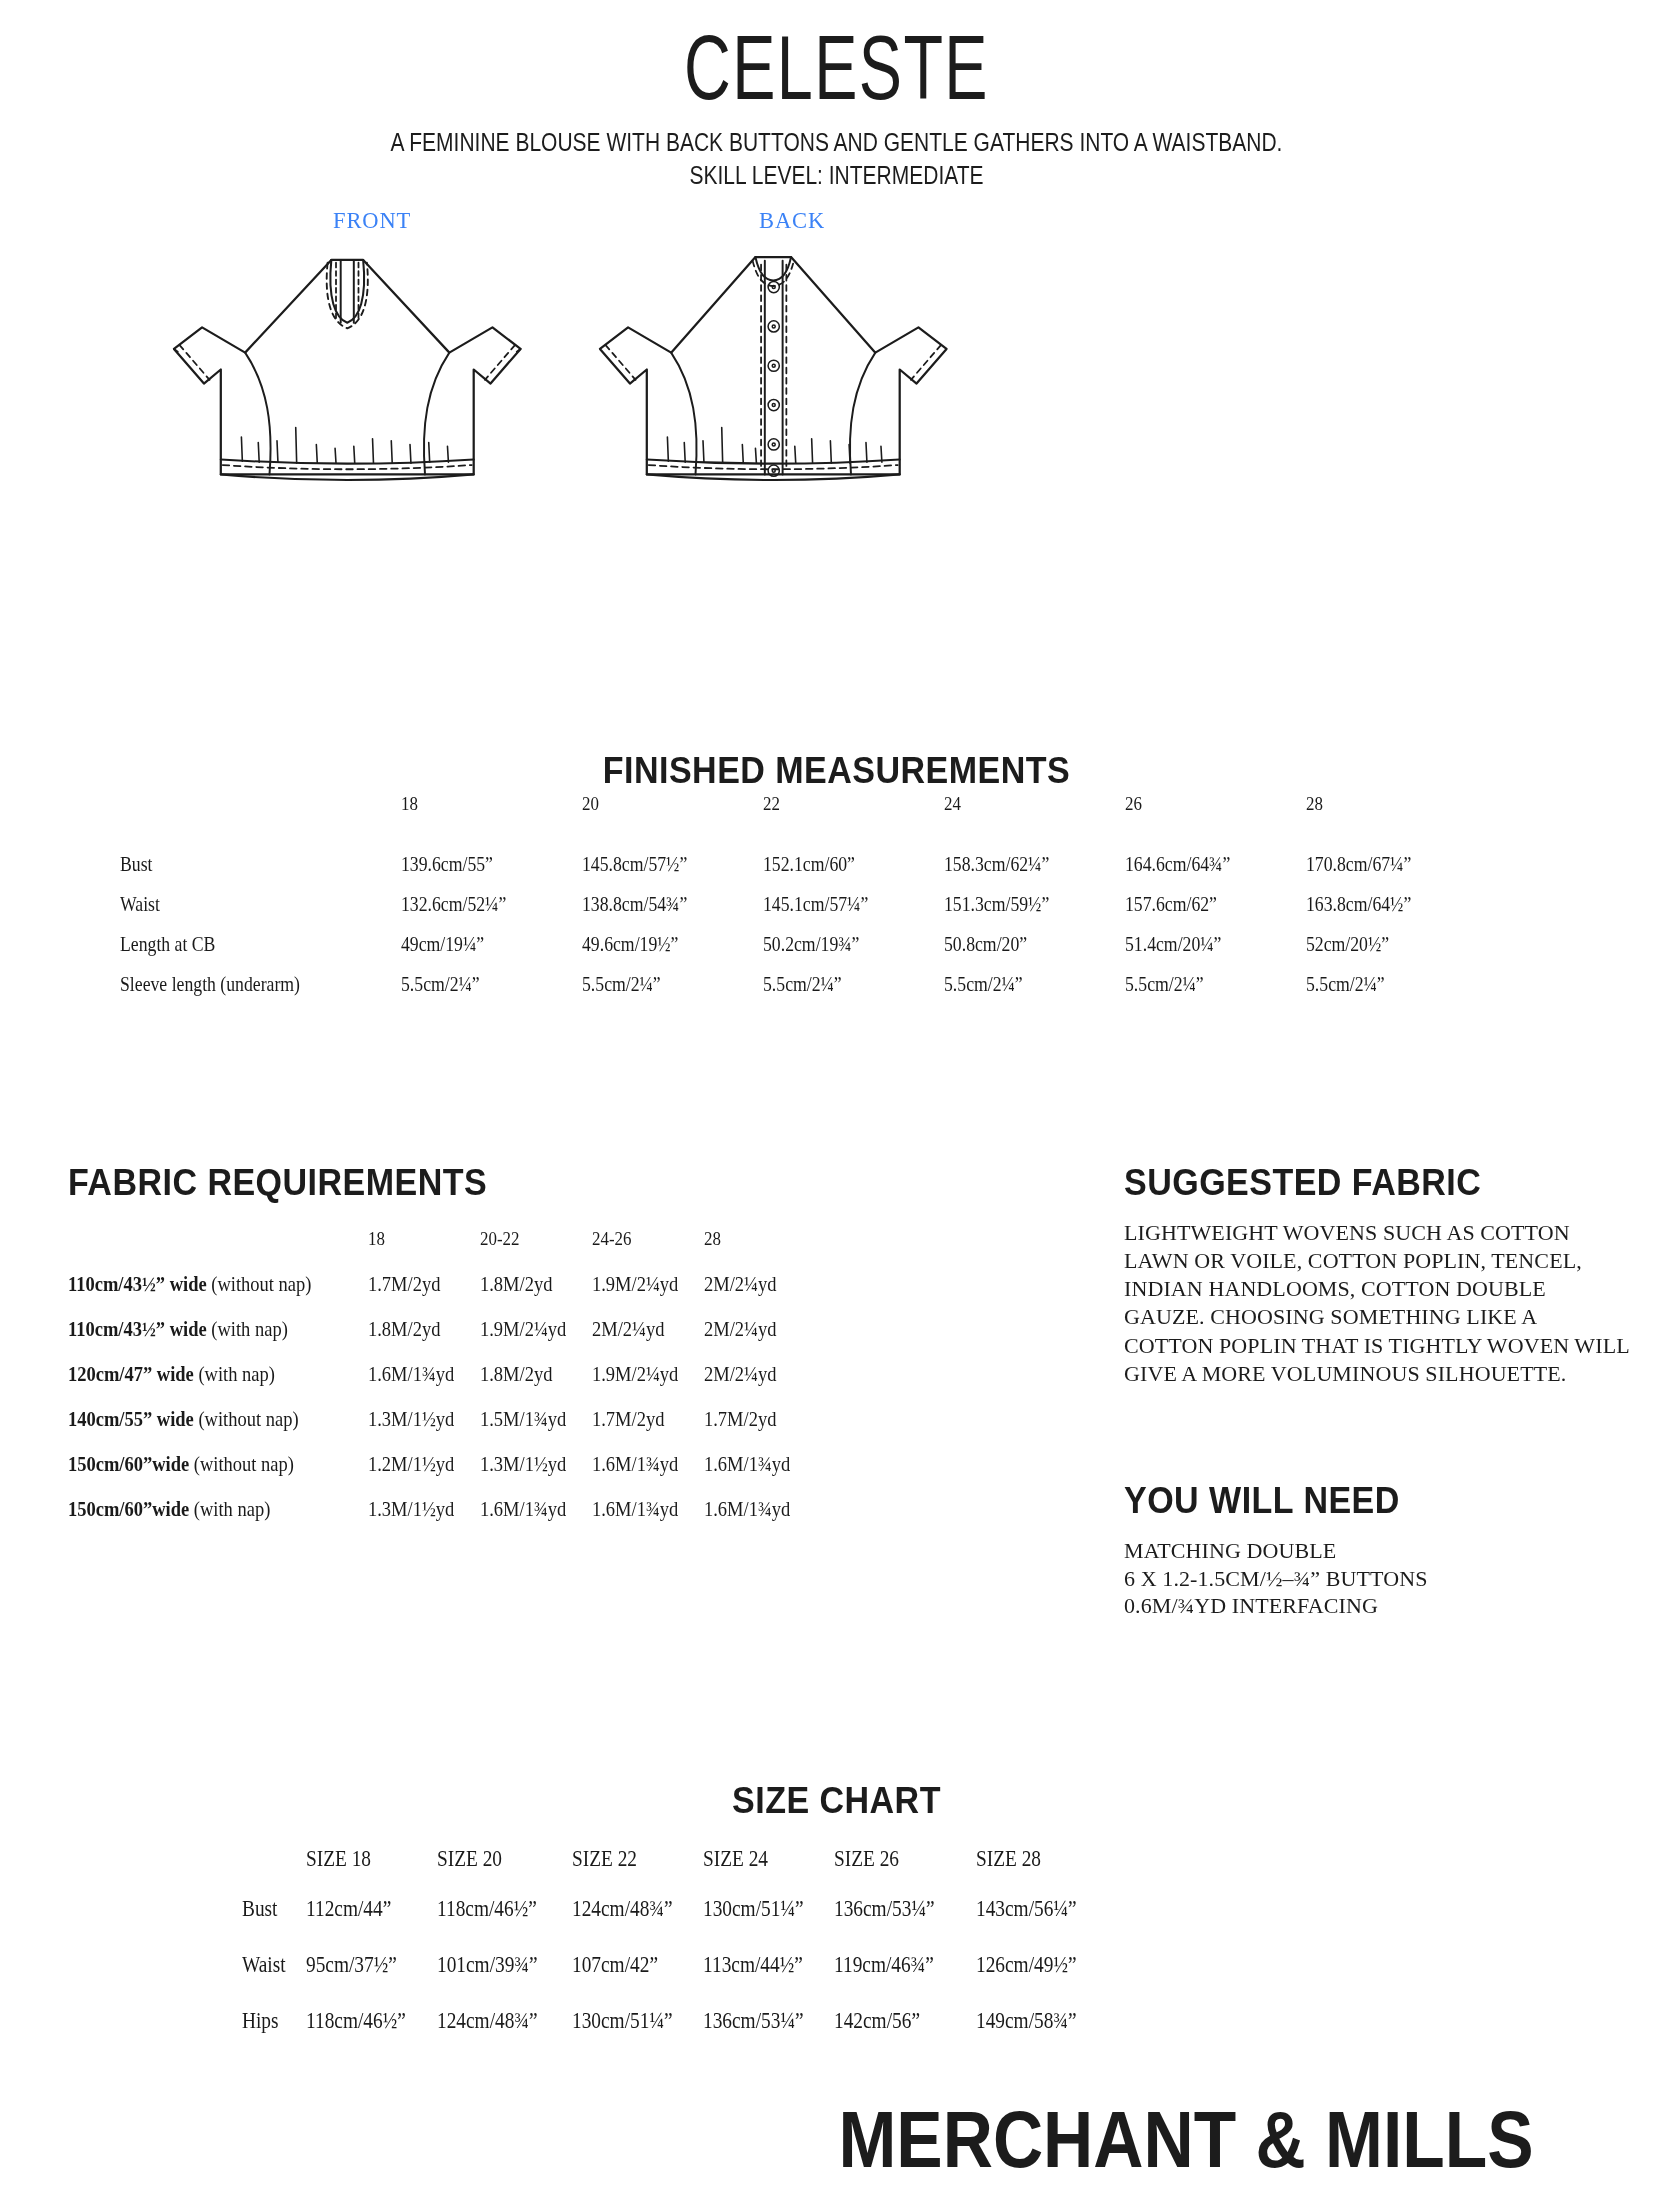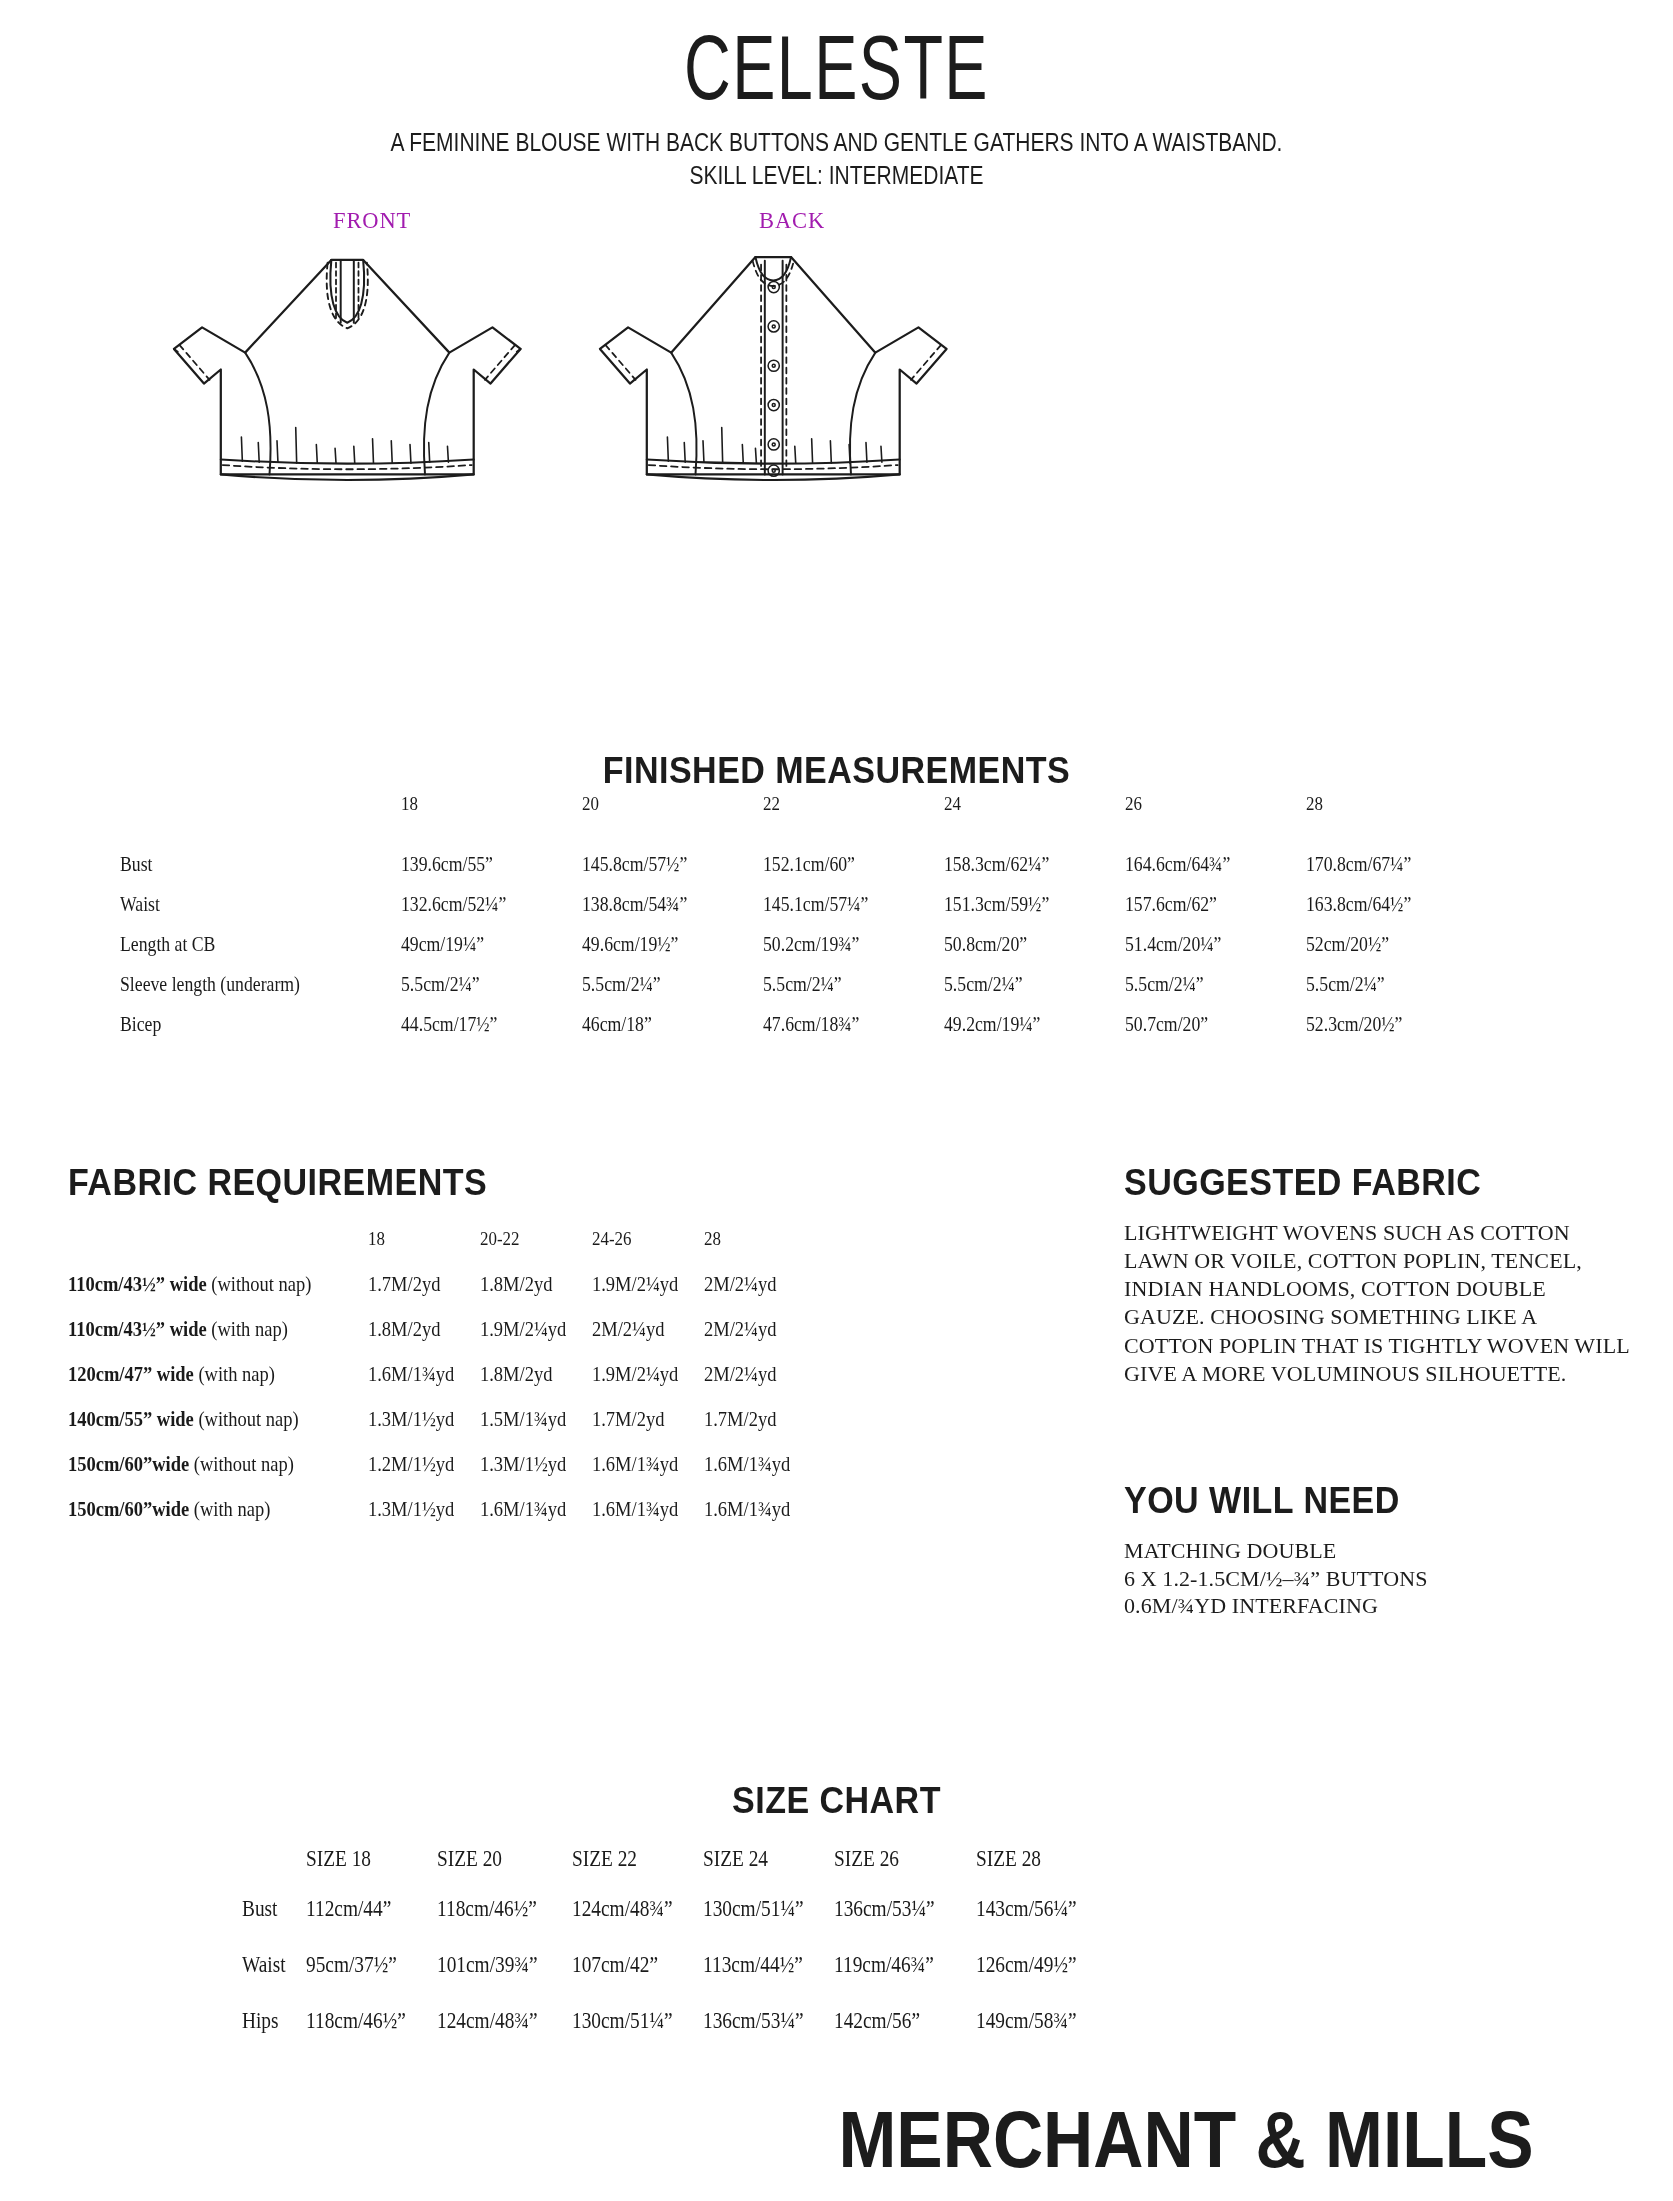--- a/index.html
+++ b/index.html
@@ -49,21 +49,21 @@
   .tech-row {
     position: relative;
     height: 304px;
     margin-top: 15px;
   }
   .view-label {
     position: absolute;
     font-family: "Liberation Serif", "DejaVu Serif", serif;
     font-size: 22.5px;
     letter-spacing: 0.9px;
-    color: #a21caf;
+    color: #3b82f6;
   }
   .flat-svg { position: absolute; }
 
   
   .sec-head {
     font-family: "Liberation Sans", "DejaVu Sans", sans-serif;
     font-weight: bold;
     font-size: 37px;
     letter-spacing: 0.5px;
     color: #1c1c1c;
@@ -322,29 +322,20 @@
       </tr>
       <tr>
         <td class="rowlabel"><span class="cond">Sleeve length (underarm)</span></td>
         <td class="val"><span class="cond">5.5cm/2¼”</span></td>
         <td class="val"><span class="cond">5.5cm/2¼”</span></td>
         <td class="val"><span class="cond">5.5cm/2¼”</span></td>
         <td class="val"><span class="cond">5.5cm/2¼”</span></td>
         <td class="val"><span class="cond">5.5cm/2¼”</span></td>
         <td class="val"><span class="cond">5.5cm/2¼”</span></td>
       </tr>
-      <tr>
-        <td class="rowlabel"><span class="cond">Bicep</span></td>
-        <td class="val"><span class="cond">44.5cm/17½”</span></td>
-        <td class="val"><span class="cond">46cm/18”</span></td>
-        <td class="val"><span class="cond">47.6cm/18¾”</span></td>
-        <td class="val"><span class="cond">49.2cm/19¼”</span></td>
-        <td class="val"><span class="cond">50.7cm/20”</span></td>
-        <td class="val"><span class="cond">52.3cm/20½”</span></td>
-      </tr>
     </tbody>
   </table>
 </section>
 
 <section id="fabric-requirements">
   <span class="sec-head">FABRIC REQUIREMENTS</span>
 
   <table class="data" id="fr-table">
     <thead>
       <tr>

